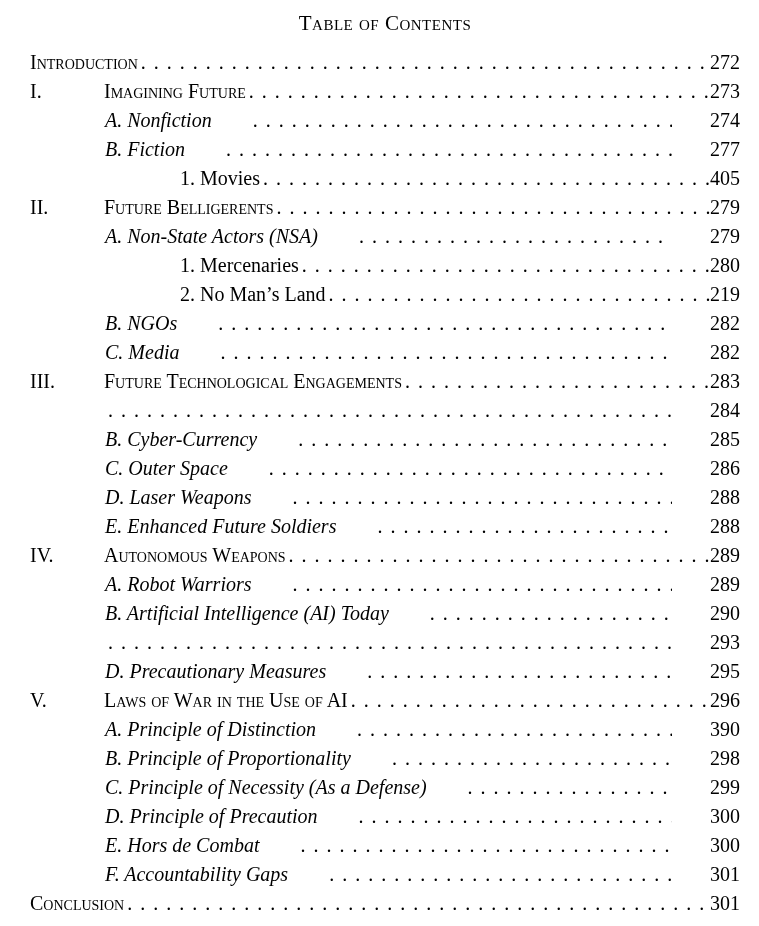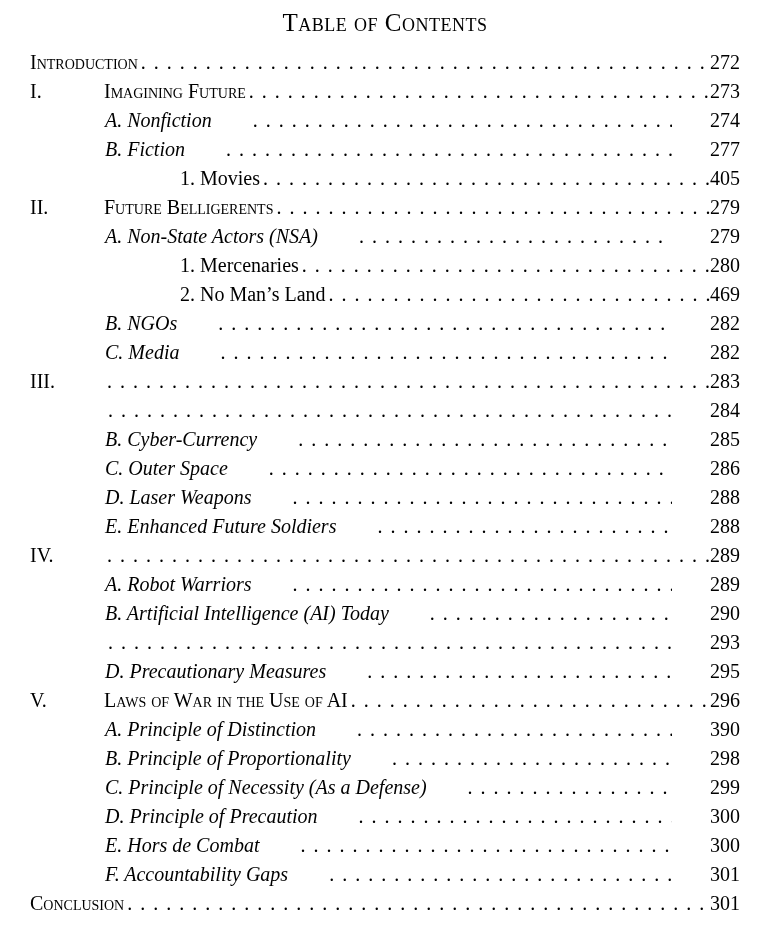--- a/index.html
+++ b/index.html
@@ -17,21 +17,21 @@
   .page {
     width: 759px;
     height: 926px;
     padding: 8px 19px 6px 30px;
   }
 
   .toc-title {
     text-align: center;
     font-variant: small-caps;
     font-weight: normal;
-    font-size: 25px;
+    font-size: 21px;
     letter-spacing: 0.5px;
     line-height: 30px;
     margin-bottom: 10px;
   }
 
   .toc-list { width: 100%; }
 
   .toc-row {
     display: flex;
     align-items: flex-start;
@@ -117,34 +117,35 @@
         <span class="page-num">279</span>
       </div>
       <div class="toc-row level-subsub">
         <span class="entry-label">1. Mercenaries</span>
         <span class="leader" aria-hidden="true">. . . . . . . . . . . . . . . . . . . . . . . . . . . . . . . . . . . . . . . . . . . . . . . . . . . . . . . . . . . . . . . . . . . . . . . . . . . . . . . . . . . . . . . . . . </span>
         <span class="page-num">280</span>
       </div>
       <div class="toc-row level-subsub">
         <span class="entry-label">2. No Man’s Land</span>
         <span class="leader" aria-hidden="true">. . . . . . . . . . . . . . . . . . . . . . . . . . . . . . . . . . . . . . . . . . . . . . . . . . . . . . . . . . . . . . . . . . . . . . . . . . . . . . . . . . . . . . . . . . </span>
-        <span class="page-num">469</span>
+        <span class="page-num">219</span>
       </div>
       <div class="toc-row level-sub">
         <span class="entry-label">B. NGOs</span>
         <span class="leader" aria-hidden="true">. . . . . . . . . . . . . . . . . . . . . . . . . . . . . . . . . . . . . . . . . . . . . . . . . . . . . . . . . . . . . . . . . . . . . . . . . . . . . . . . . . . . . . . . . . </span>
         <span class="page-num">282</span>
       </div>
       <div class="toc-row level-sub">
         <span class="entry-label">C. Media</span>
         <span class="leader" aria-hidden="true">. . . . . . . . . . . . . . . . . . . . . . . . . . . . . . . . . . . . . . . . . . . . . . . . . . . . . . . . . . . . . . . . . . . . . . . . . . . . . . . . . . . . . . . . . . </span>
         <span class="page-num">282</span>
       </div>
       <div class="toc-row level-section">
         <span class="numeral">III.</span>
+        <span class="entry-label">Future Technological Engagements</span>
         <span class="leader" aria-hidden="true">. . . . . . . . . . . . . . . . . . . . . . . . . . . . . . . . . . . . . . . . . . . . . . . . . . . . . . . . . . . . . . . . . . . . . . . . . . . . . . . . . . . . . . . . . . </span>
         <span class="page-num">283</span>
       </div>
       <div class="toc-row level-sub">
         <span class="leader" aria-hidden="true">. . . . . . . . . . . . . . . . . . . . . . . . . . . . . . . . . . . . . . . . . . . . . . . . . . . . . . . . . . . . . . . . . . . . . . . . . . . . . . . . . . . . . . . . . . </span>
         <span class="page-num">284</span>
       </div>
       <div class="toc-row level-sub">
         <span class="entry-label">B. Cyber-Currency</span>
         <span class="leader" aria-hidden="true">. . . . . . . . . . . . . . . . . . . . . . . . . . . . . . . . . . . . . . . . . . . . . . . . . . . . . . . . . . . . . . . . . . . . . . . . . . . . . . . . . . . . . . . . . . </span>
@@ -160,20 +161,21 @@
         <span class="leader" aria-hidden="true">. . . . . . . . . . . . . . . . . . . . . . . . . . . . . . . . . . . . . . . . . . . . . . . . . . . . . . . . . . . . . . . . . . . . . . . . . . . . . . . . . . . . . . . . . . </span>
         <span class="page-num">288</span>
       </div>
       <div class="toc-row level-sub">
         <span class="entry-label">E. Enhanced Future Soldiers</span>
         <span class="leader" aria-hidden="true">. . . . . . . . . . . . . . . . . . . . . . . . . . . . . . . . . . . . . . . . . . . . . . . . . . . . . . . . . . . . . . . . . . . . . . . . . . . . . . . . . . . . . . . . . . </span>
         <span class="page-num">288</span>
       </div>
       <div class="toc-row level-section">
         <span class="numeral">IV.</span>
+        <span class="entry-label">Autonomous Weapons</span>
         <span class="leader" aria-hidden="true">. . . . . . . . . . . . . . . . . . . . . . . . . . . . . . . . . . . . . . . . . . . . . . . . . . . . . . . . . . . . . . . . . . . . . . . . . . . . . . . . . . . . . . . . . . </span>
         <span class="page-num">289</span>
       </div>
       <div class="toc-row level-sub">
         <span class="entry-label">A. Robot Warriors</span>
         <span class="leader" aria-hidden="true">. . . . . . . . . . . . . . . . . . . . . . . . . . . . . . . . . . . . . . . . . . . . . . . . . . . . . . . . . . . . . . . . . . . . . . . . . . . . . . . . . . . . . . . . . . </span>
         <span class="page-num">289</span>
       </div>
       <div class="toc-row level-sub">
         <span class="entry-label">B. Artificial Intelligence (AI) Today</span>

